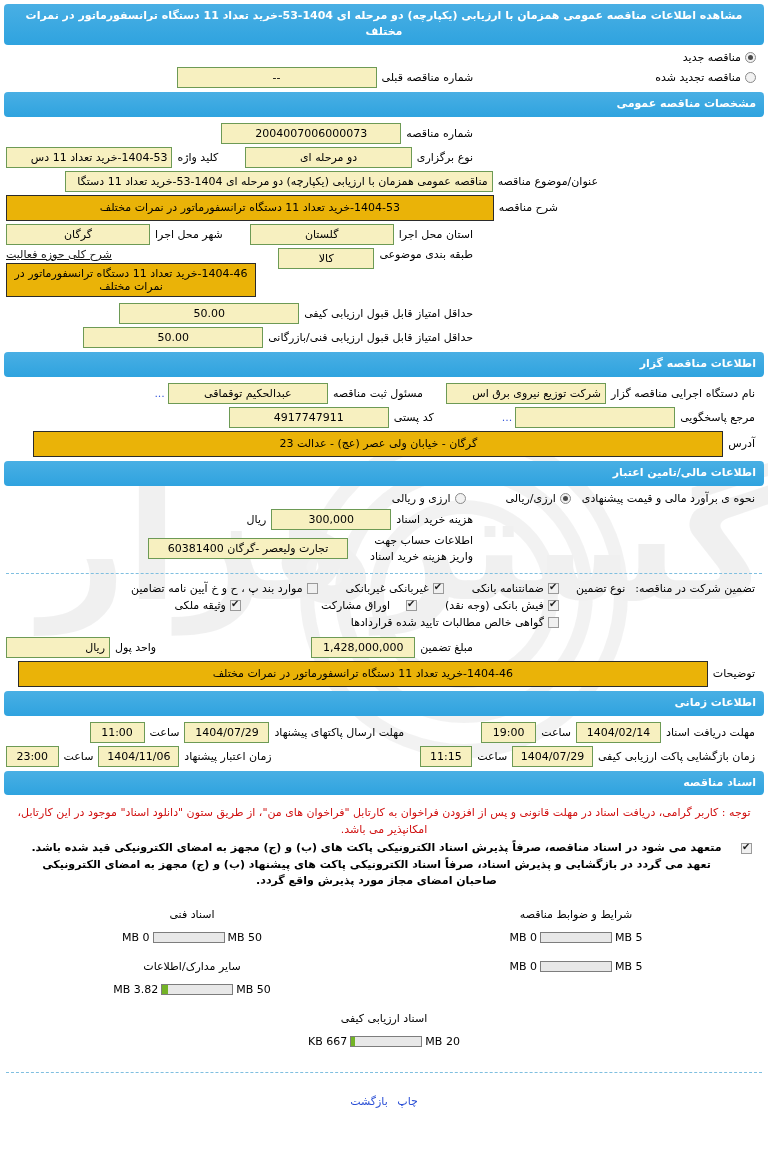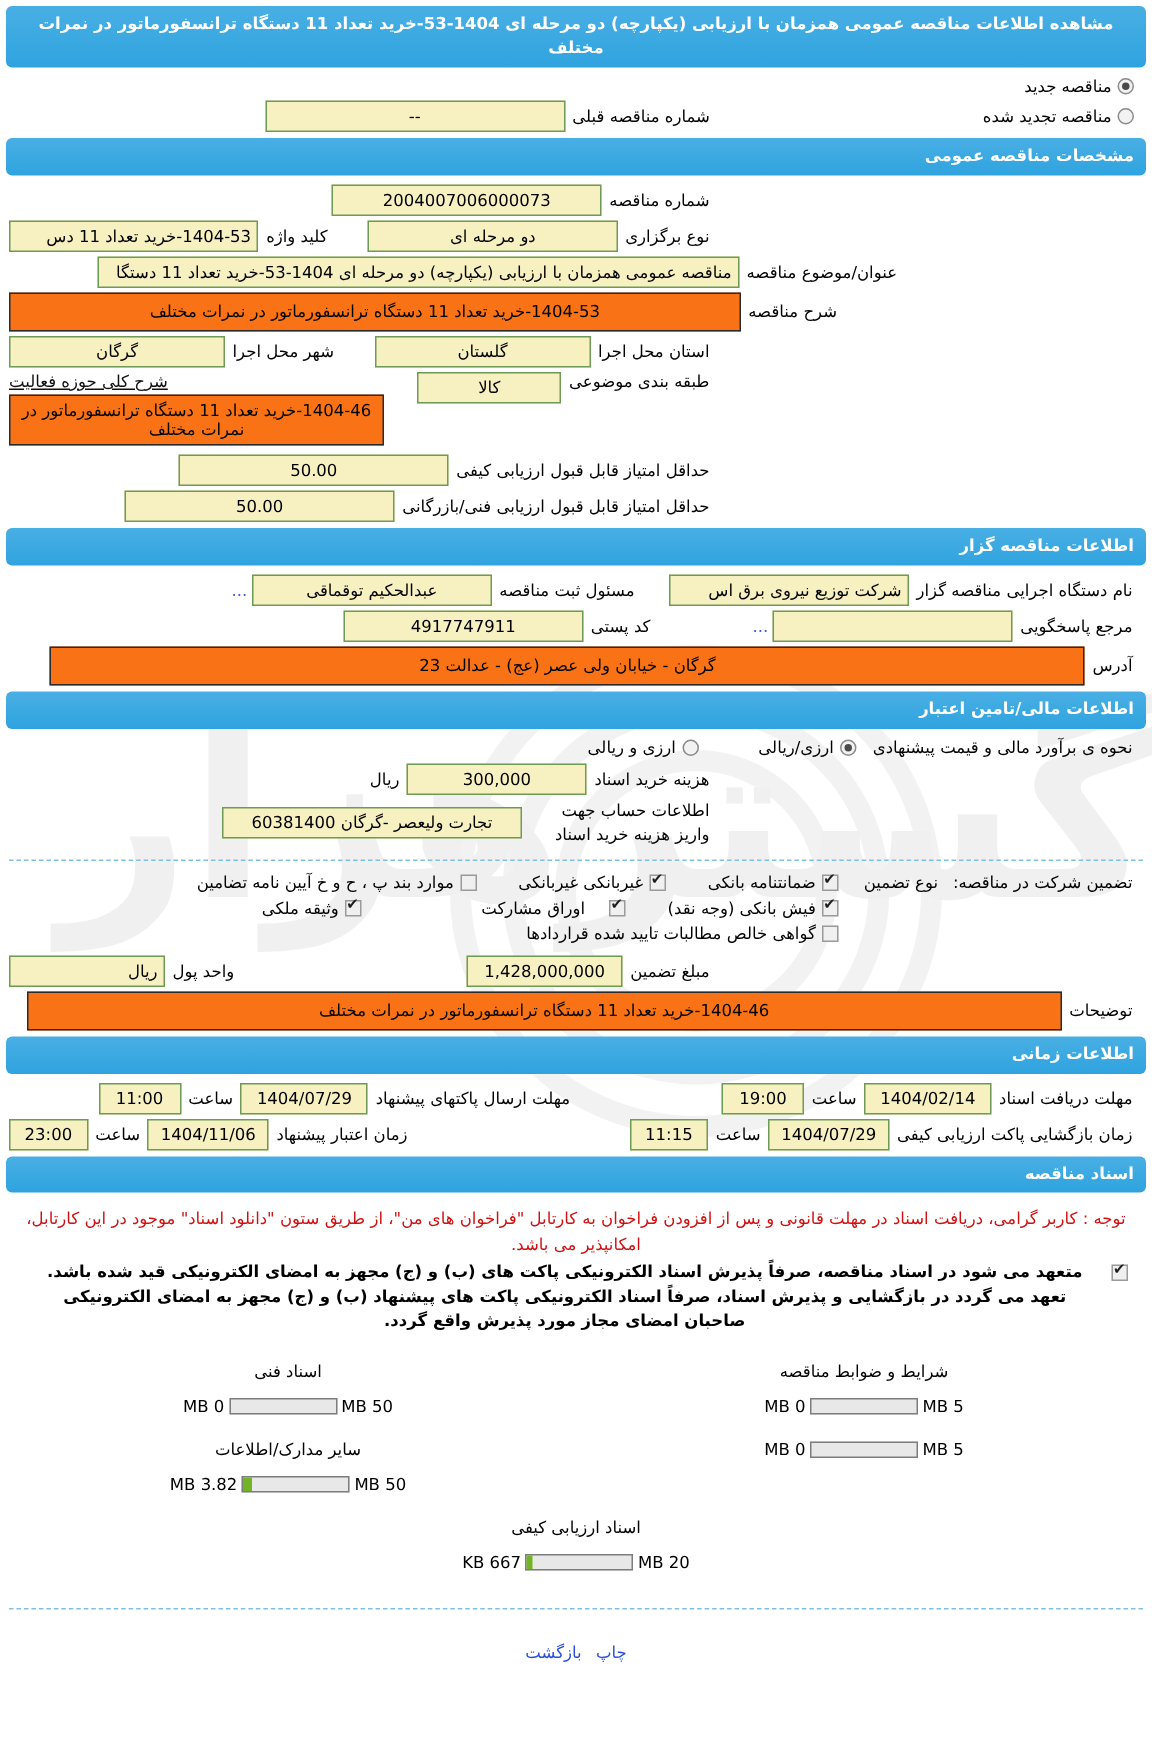--- a/index.html
+++ b/index.html
@@ -98,21 +98,21 @@
     padding: 2px 4px;
     text-align: center;
     height: 15px;
     line-height: 15px;
     overflow: hidden;
     white-space: nowrap;
     box-sizing: content-box;
   }
   .box {
     border: 1px solid #2b2b2b;
-    background: #f97316;
+    background: #eab308;
     font-size: 11px;
     padding: 3px 6px;
     text-align: center;
     min-height: 26px;
     display: flex;
     align-items: center;
     justify-content: center;
     box-sizing: border-box;
   }
 
@@ -424,21 +424,21 @@
   </div>
 
   <div class="sec-bar">اطلاعات زمانی</div>
 
   <div class="row" style="justify-content:flex-start; padding-right:8px;">
     <span class="lbl">مهلت دریافت اسناد</span>
     <span class="val w-75">1404/02/14</span>
     <span class="lbl">ساعت</span>
     <span class="val w-45">19:00</span>
 
-    <span class="lbl" style="margin-right:96px;">مهلت ارسال پاکتهای پیشنهاد</span>
+    <span class="lbl" style="margin-right:72px;">مهلت ارسال پاکتهای پیشنهاد</span>
     <span class="val w-75">1404/07/29</span>
     <span class="lbl">ساعت</span>
     <span class="val w-45">11:00</span>
   </div>
 
   <div class="row" style="justify-content:flex-start; padding-right:8px;">
     <span class="lbl">زمان بازگشایی پاکت ارزیابی کیفی</span>
     <span class="val w-75">1404/07/29</span>
     <span class="lbl">ساعت</span>
     <span class="val w-45">11:15</span>

